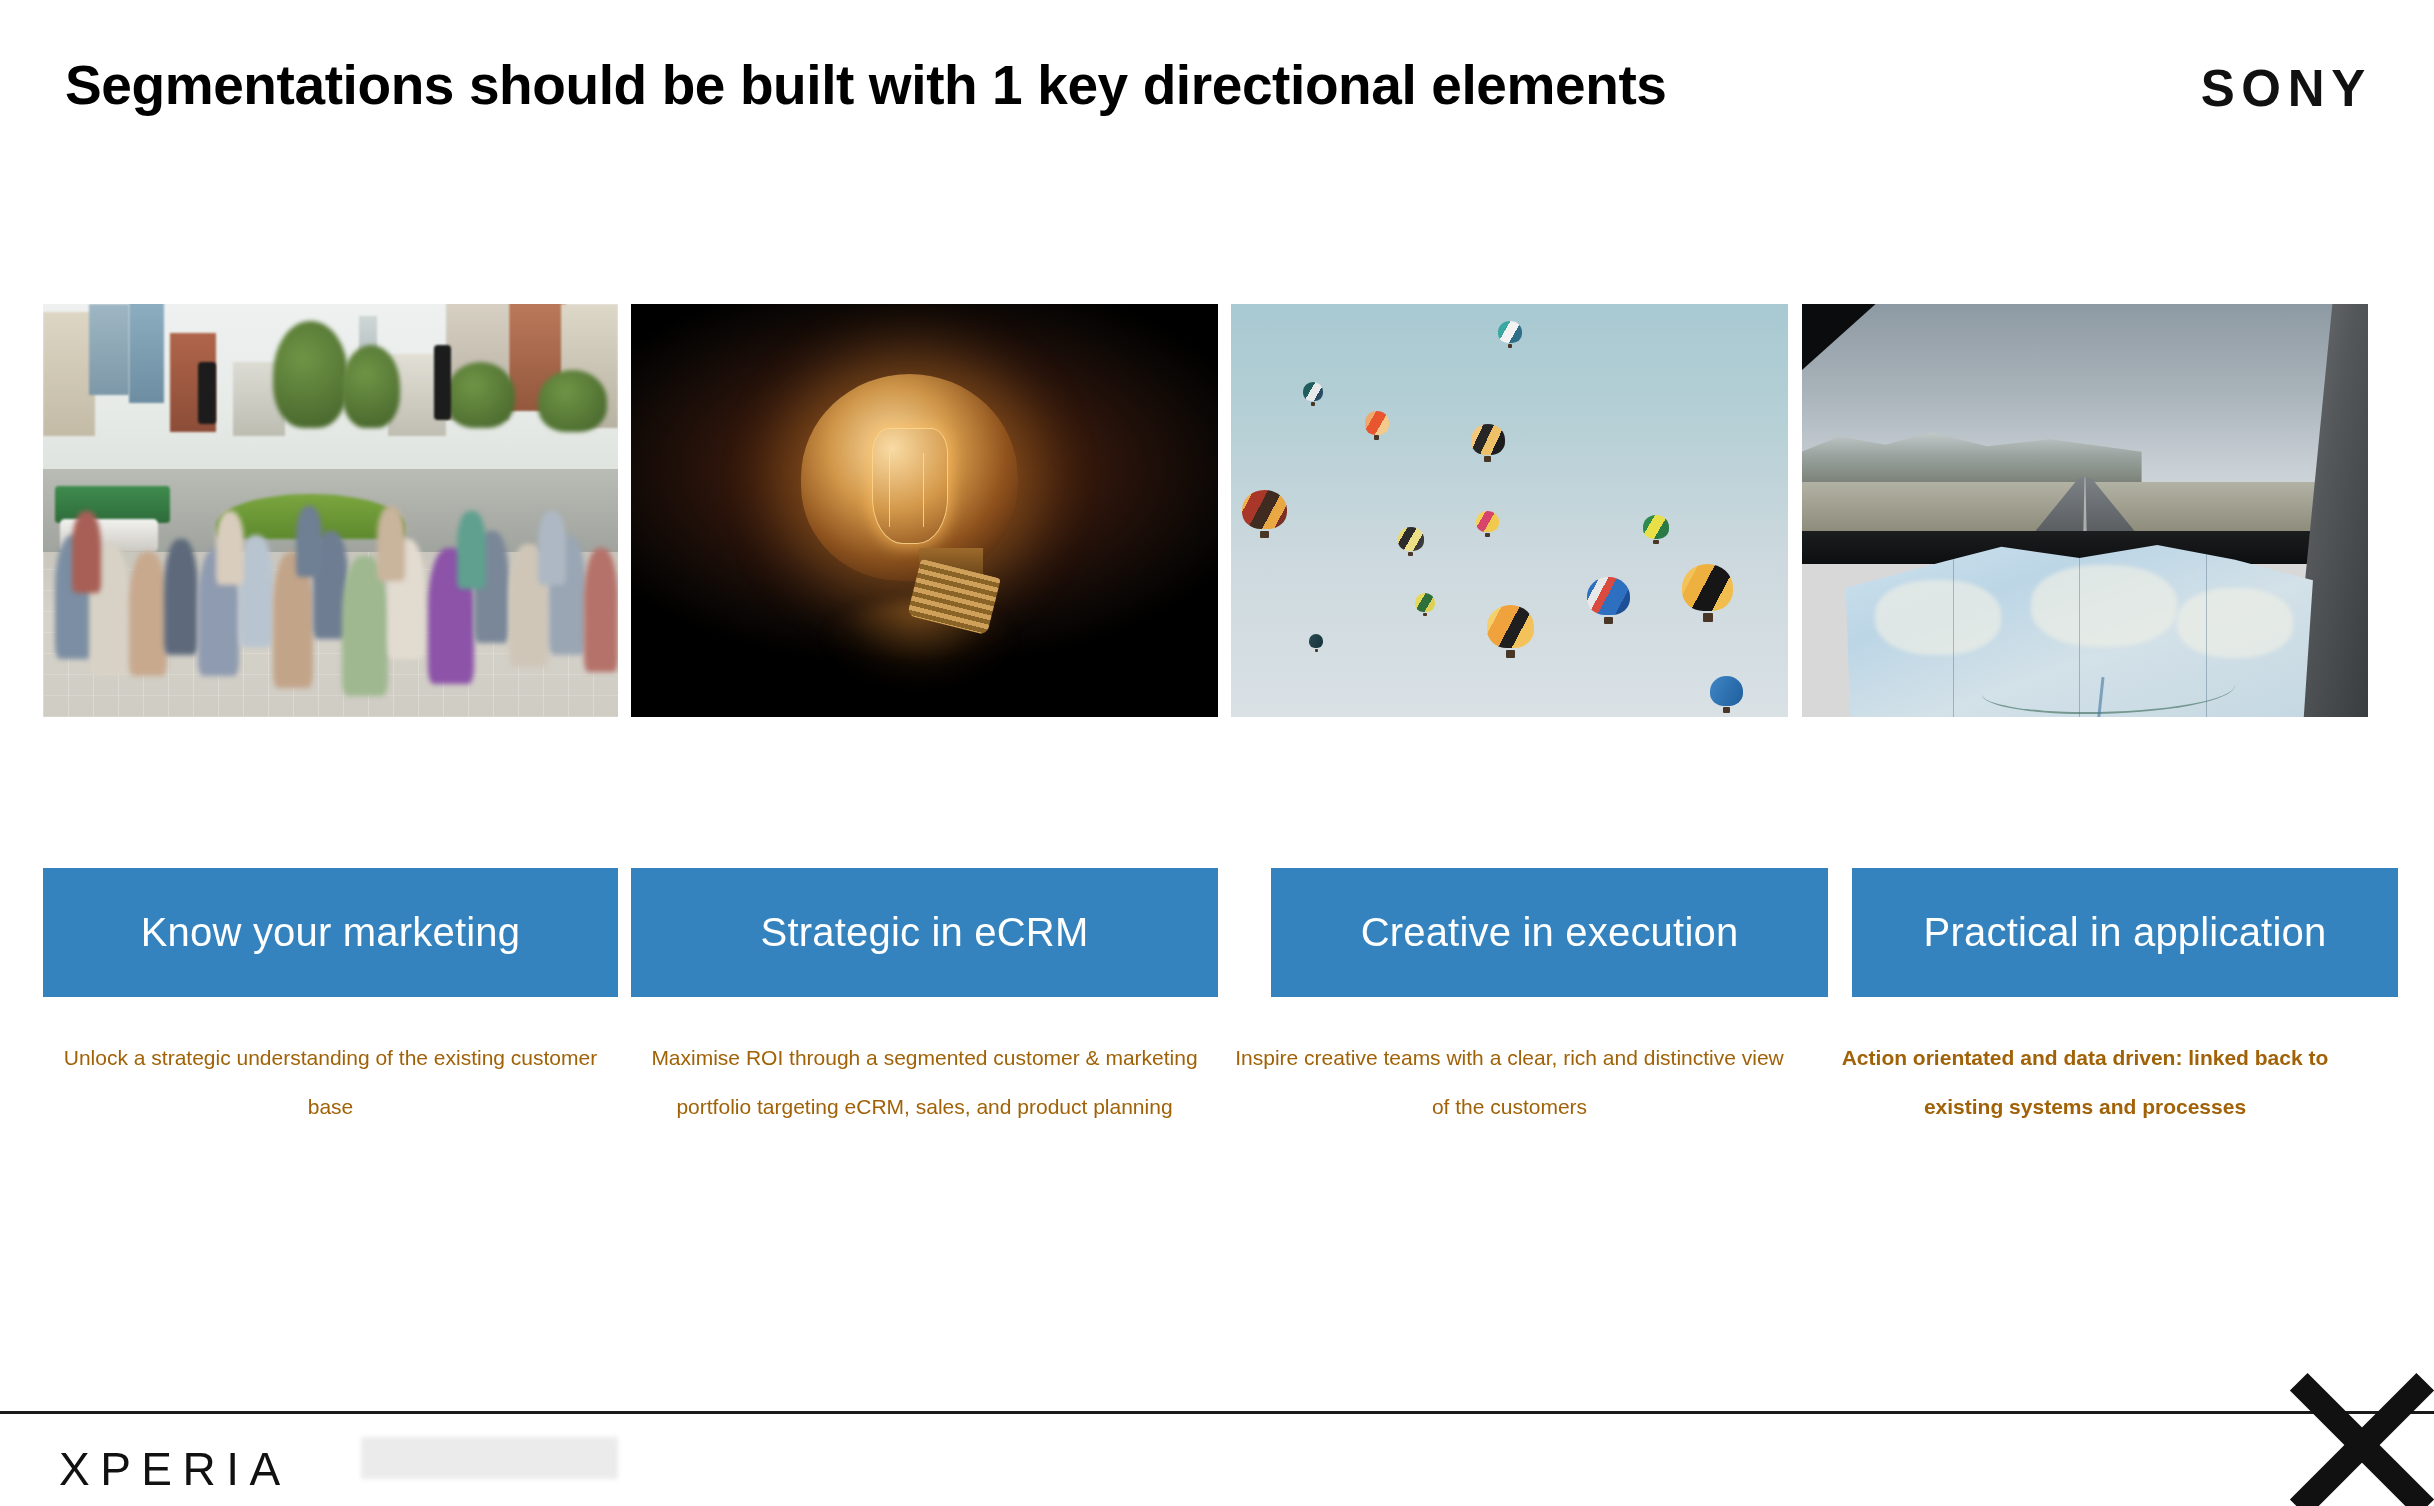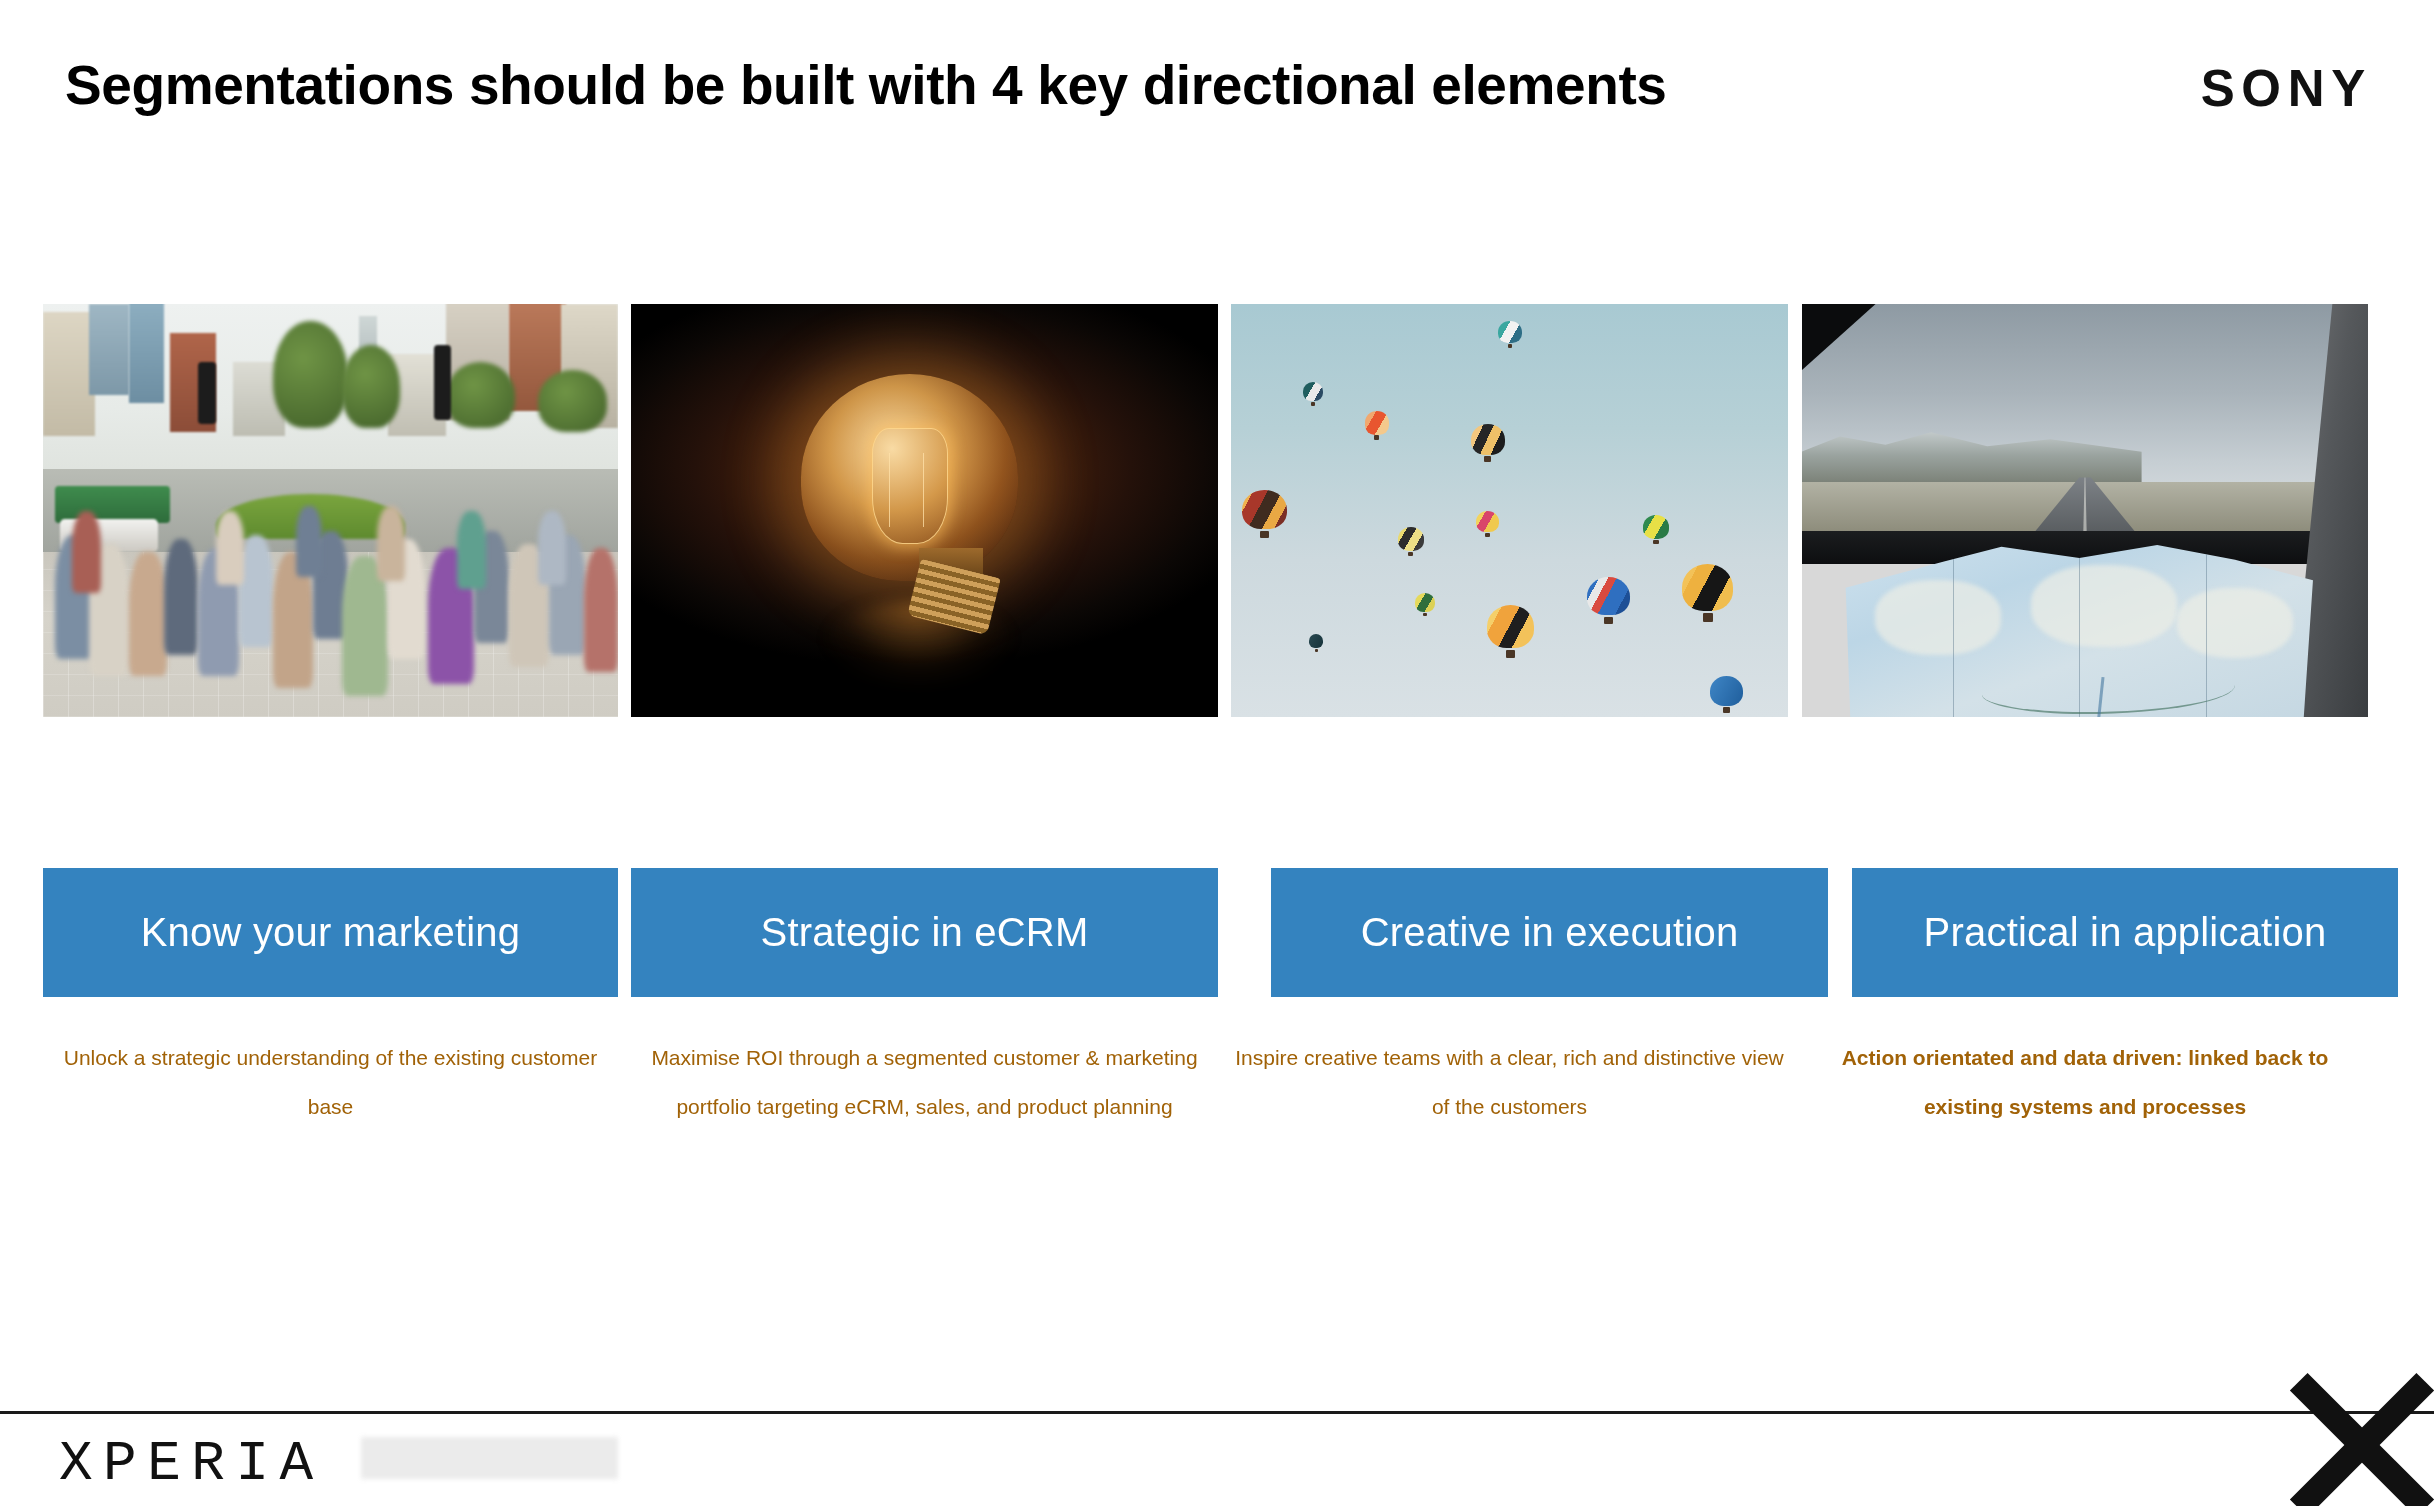--- a/index.html
+++ b/index.html
@@ -211,44 +211,43 @@
   .c2{ left:631px;  width:587px; }
   .c3{ left:1231px; width:557px; }
   .c4{ left:1802px; width:566px;font-weight:bold; }
 
   
   .footer-rule{
     position:absolute; left:0; bottom:93px; width:100%; height:2.9px; background:#1a1a1a;
   }
   .xperia{
     position:absolute; left:59px; bottom:11.4px;
-    font-size:56px; font-weight:300; color:#111;
+    font-size:46px; font-weight:300; color:#111;
     letter-spacing:10.5px;
-    font-family:Liberation Mono, monospace;
   }
   .redaction{
     position:absolute; left:361px; bottom:28.5px;
     width:257px; height:42px;
     background:#ebebeb; filter:blur(2.9px);
   }
   .x-mark{
     position:absolute; right:-17px; bottom:-28.5px;
     width:181px; height:181px;
   }
   .x-mark span{
     position:absolute; left:50%; top:50%; width:179px; height:25px;
     background:#111; transform-origin:center;
   }
   .x-mark .xa{ transform:translate(-50%,-50%) rotate(45deg); }
   .x-mark .xb{ transform:translate(-50%,-50%) rotate(-45deg); }
 </style>
 </head>
 <body>
 
-<div class="slide-title">Segmentations should be built with 4 key directional elements</div>
+<div class="slide-title">Segmentations should be built with 1 key directional elements</div>
 <div class="sony-logo">SONY</div>
 
 <div class="photo p1">
   <div class="photo-inner">
     <div class="sky-city"></div>
     <div class="bld" style="left:0;top:2%;width:9%;height:30%;background:linear-gradient(#ddd6c4,#c3bba6);"></div>
     <div class="bld" style="left:8%;top:0;width:7%;height:22%;background:linear-gradient(#9fb7c4,#7d98a8);"></div>
     <div class="bld" style="left:15%;top:-2%;width:6%;height:26%;background:linear-gradient(#8fb0c2,#6d8ea2);"></div>
     <div class="bld" style="left:22%;top:7%;width:8%;height:24%;background:linear-gradient(#b0654a,#8c4d38);"></div>
     <div class="bld" style="left:33%;top:14%;width:9%;height:18%;background:linear-gradient(#dcdcd4,#bdbdb2);"></div>

